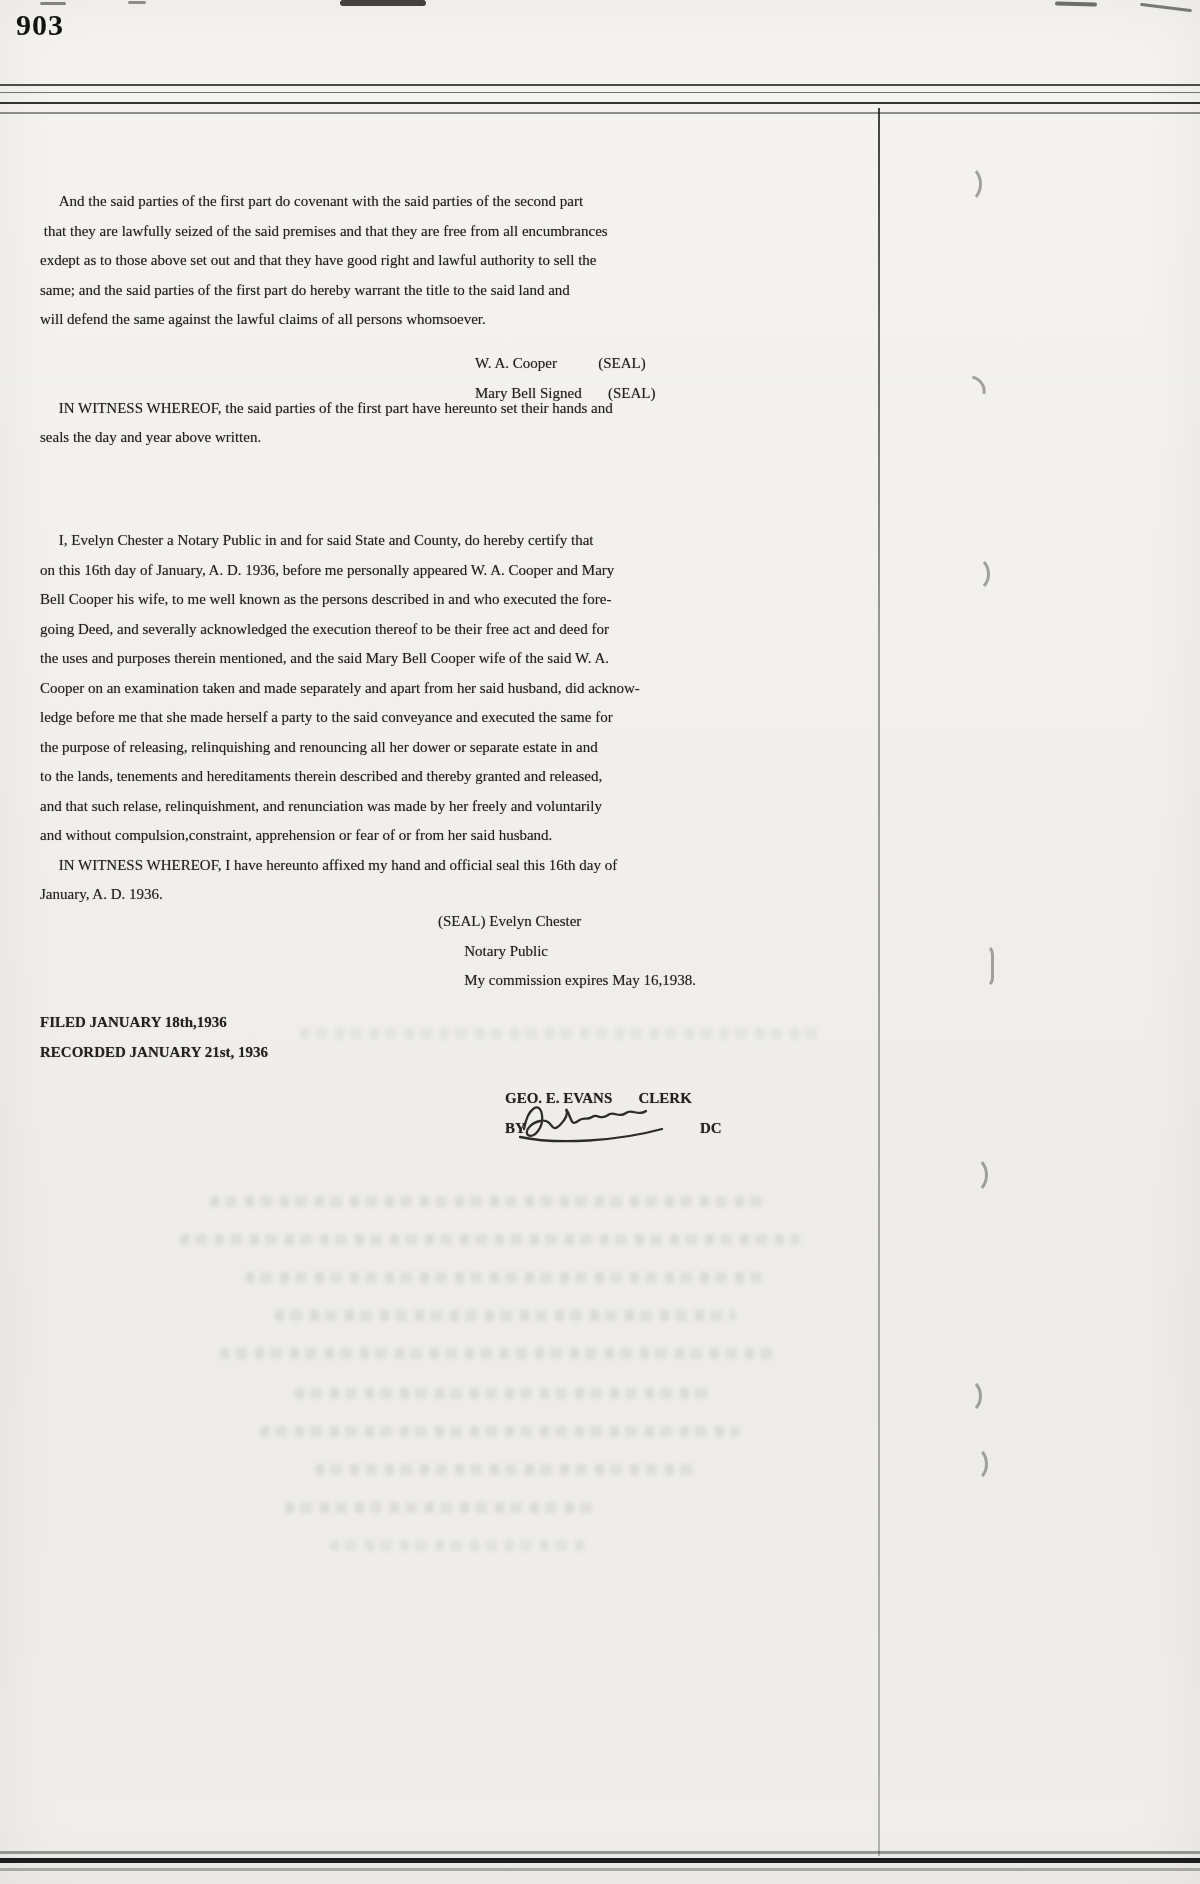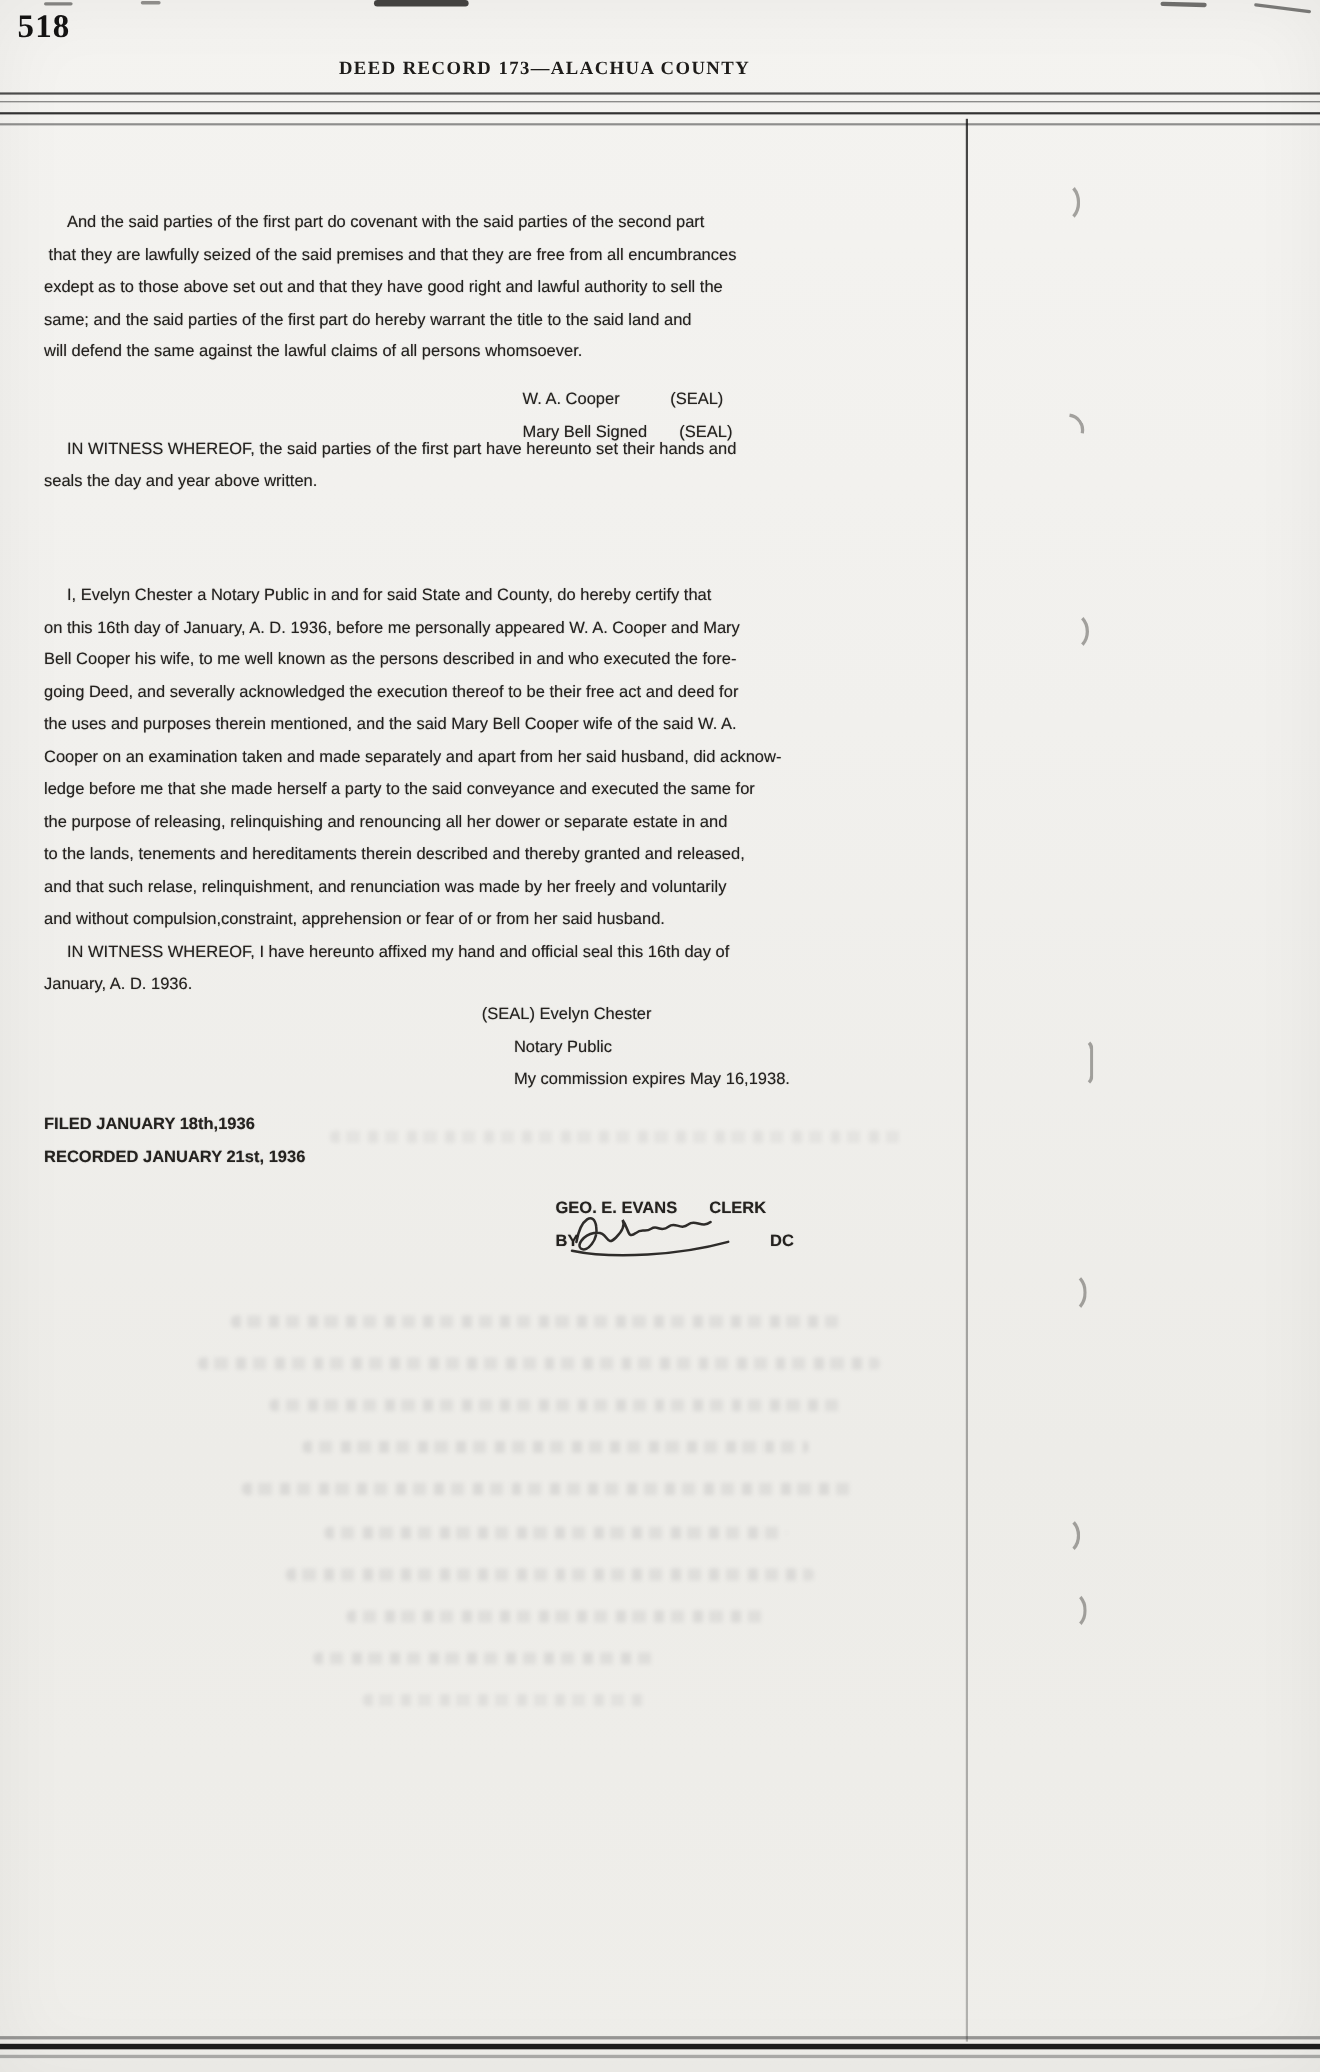--- a/index.html
+++ b/index.html
@@ -7,21 +7,21 @@
     position:relative;
     width:1200px;height:1884px;
     margin:0 auto;
     overflow:hidden;
     background:linear-gradient(180deg,#f4f3f0 0%,#f1f0ed 35%,#edece8 70%,#efeeea 100%);
     box-shadow:inset 0 0 70px rgba(0,0,0,0.05);
     font-family:"Liberation Serif",serif;
   }
   .abs{position:absolute;}
   .typed{
-    font-family:Liberation Sans, sans-serif;
+    font-family:Liberation Serif, serif;
     font-size:15px;
     line-height:29.5px;
     color:#24221f;
     white-space:pre-wrap;
     text-shadow:0 0 1px rgba(35,32,28,.45);
   }
   .bold{font-weight:bold;}
   .page-number{
     left:16px;top:8px;
     font-family:"Liberation Serif",serif;
@@ -63,22 +63,21 @@
 <body>
 
 <div class="page">
 
   <div class="smudge" style="left:340px;top:0;width:86px;height:6px;opacity:.8;"></div>
   <div class="smudge" style="left:40px;top:2px;width:26px;height:3px;opacity:.5;"></div>
   <div class="smudge" style="left:128px;top:1px;width:18px;height:3px;opacity:.45;"></div>
   <div class="smudge" style="left:1055px;top:2px;width:42px;height:4px;opacity:.6;transform:rotate(1.5deg);"></div>
   <div class="smudge" style="left:1140px;top:6px;width:52px;height:3px;opacity:.55;transform:rotate(7deg);"></div>
 
-  <div class="abs page-number">518</div>
-  <div class="abs page-header">DEED RECORD 173—ALACHUA COUNTY</div>
+  <div class="abs page-number">903</div>
 
   <div class="hrule" id="rule-a"></div>
   <div class="hrule" id="rule-b"></div>
   <div class="abs vrule"></div>
 
   <div class="abs typed" style="left:40px;top:128px;width:880px;">
     <div>     And the said parties of the first part do covenant with the said parties of the second part
  that they are lawfully seized of the said premises and that they are free from all encumbrances
 exdept as to those above set out and that they have good right and lawful authority to sell the
 same; and the said parties of the first part do hereby warrant the title to the said land and

